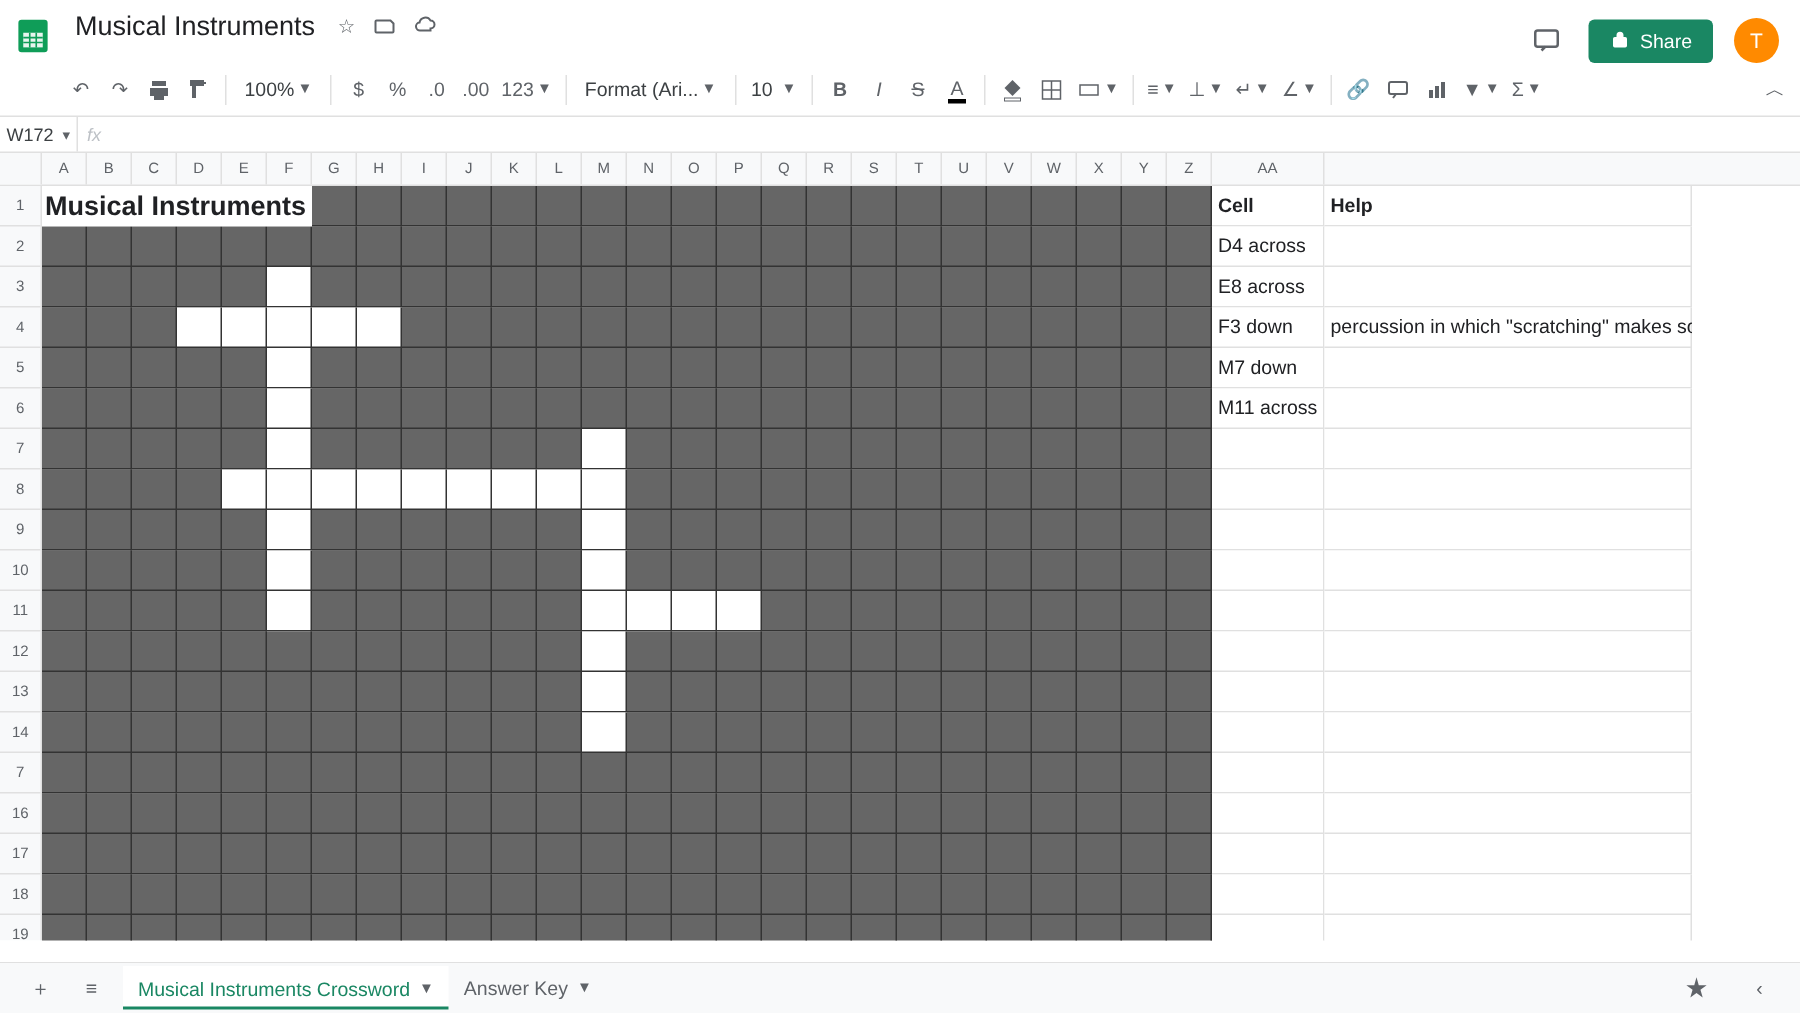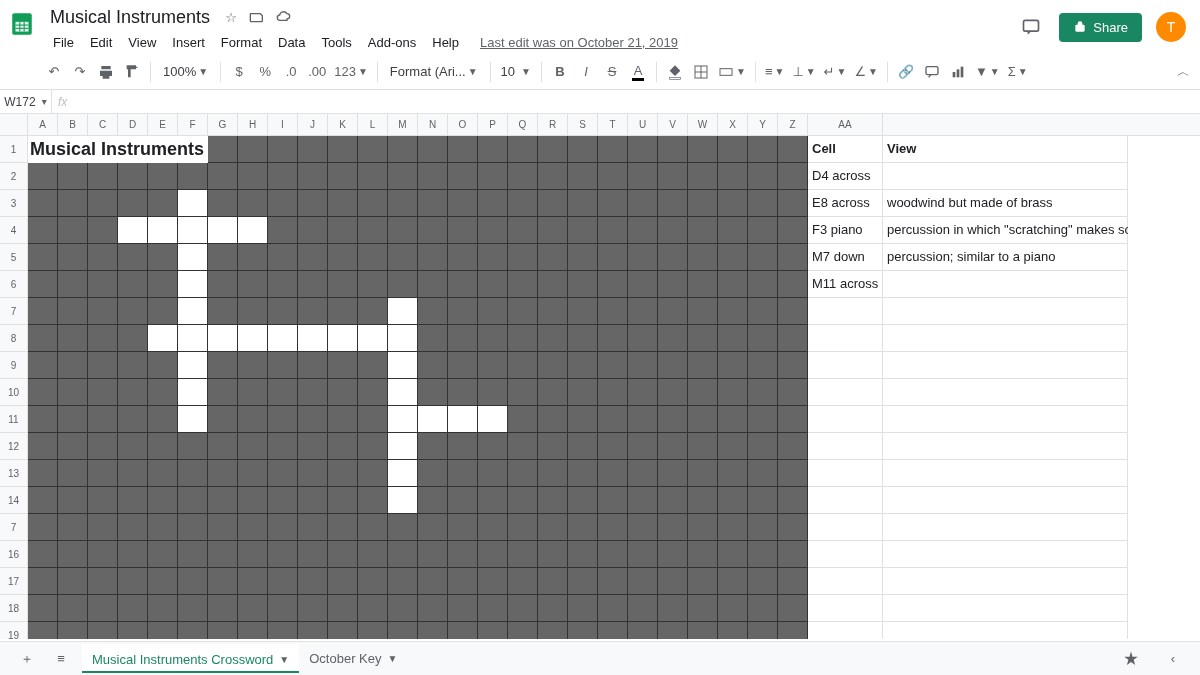--- a/index.html
+++ b/index.html
@@ -83,32 +83,20 @@
           <svg width="16" height="16" viewBox="0 0 24 24" fill="none" stroke="#5f6368" stroke-width="2">
             <path d="M3 7h14l3 3v8a1 1 0 01-1 1H3a1 1 0 01-1-1V8a1 1 0 011-1z"></path>
           </svg>
         </span>
       <span class="title-icon">
           <svg width="16" height="16" viewBox="0 0 24 24" fill="none" stroke="#5f6368" stroke-width="2">
             <path d="M18 15a4 4 0 000-8 6 6 0 00-11 2 4 4 0 001 8h10z"></path>
           </svg>
         </span>
     </div>
-    <div class="menu-row" id="menu-row">
-    <span class="menu-item">File</span>
-        <span class="menu-item">Edit</span>
-        <span class="menu-item">View</span>
-        <span class="menu-item">Insert</span>
-        <span class="menu-item">Format</span>
-        <span class="menu-item">Data</span>
-        <span class="menu-item">Tools</span>
-        <span class="menu-item">Add-ons</span>
-        <span class="menu-item">Help</span>
-        <span class="last-edit">Last edit was on October 21, 2019</span>
-      </div>
   </div>
   <div class="header-right">
     <div class="comment-btn">
         <svg width="20" height="20" viewBox="0 0 24 24" fill="none" stroke="#5f6368" stroke-width="2">
           <rect x="3" y="4" width="18" height="13" rx="2"></rect>
           <path d="M8 20l3-3"></path>
         </svg>
       </div>
     <button class="share-btn">
       <svg width="14" height="14" viewBox="0 0 24 24" fill="#fff">
@@ -805,43 +793,41 @@
         <div class="cell dark" style="left: 600px; top: 486px; width: 30px;"></div>
         <div class="cell dark" style="left: 630px; top: 486px; width: 30px;"></div>
         <div class="cell dark" style="left: 660px; top: 486px; width: 30px;"></div>
         <div class="cell dark" style="left: 690px; top: 486px; width: 30px;"></div>
         <div class="cell dark" style="left: 720px; top: 486px; width: 30px;"></div>
         <div class="cell dark" style="left: 750px; top: 486px; width: 30px;"></div>
         <div class="cell" style="left: 780px; top: 486px; width: 75px;"></div>
         <div class="cell" style="left: 855px; top: 486px; width: 245px;"></div>
         <div class="title-cell" style="width: 180px;">Musical Instruments</div>
         <div class="clue-header" style="position: absolute; left: 780px; top: 0px; width: 75px; height: 27px;">Cell</div>
-        <div class="clue-header" style="position: absolute; left: 855px; top: 0px; width: 245px; height: 27px;">View</div>
+        <div class="clue-header" style="position: absolute; left: 855px; top: 0px; width: 245px; height: 27px;">Help</div>
         <div class="clue-cell" style="position: absolute; left: 780px; top: 27px; width: 75px; height: 27px;">D4 across</div>
         <div class="clue-cell" style="position: absolute; left: 780px; top: 54px; width: 75px; height: 27px;">E8 across</div>
-        <div class="clue-cell" style="position: absolute; left: 855px; top: 54px; width: 245px; height: 27px;">woodwind but made of brass</div>
-        <div class="clue-cell" style="position: absolute; left: 780px; top: 81px; width: 75px; height: 27px;">F3 piano</div>
+        <div class="clue-cell" style="position: absolute; left: 780px; top: 81px; width: 75px; height: 27px;">F3 down</div>
         <div class="clue-cell" style="position: absolute; left: 855px; top: 81px; width: 245px; height: 27px;">percussion in which "scratching" makes sounds</div>
         <div class="clue-cell" style="position: absolute; left: 780px; top: 108px; width: 75px; height: 27px;">M7 down</div>
-        <div class="clue-cell" style="position: absolute; left: 855px; top: 108px; width: 245px; height: 27px;">percussion; similar to a piano</div>
         <div class="clue-cell" style="position: absolute; left: 780px; top: 135px; width: 94px; height: 27px;">M11 across</div>
       </div>
   </div>
 </div>
 
 <div class="tabs-bar">
   <div class="tab-btn">＋</div>
   <div class="tab-btn">≡</div>
   <div id="sheet-tabs" style="display:flex;">
       <div class="sheet-tab active">
         <span>Musical Instruments Crossword</span>
         <span class="tb-dd">▼</span>
       </div>
       <div class="sheet-tab inactive">
-        <span>October Key</span>
+        <span>Answer Key</span>
         <span class="tb-dd">▼</span>
       </div>
     </div>
   <div class="tabs-right">
     <div class="tab-btn">
         <svg width="18" height="18" viewBox="0 0 24 24" fill="#5f6368">
           <path d="M12 2l2 7h7l-5.5 4 2 7L12 16l-5.5 4 2-7L3 9h7z"></path>
         </svg>
       </div>
     <div class="tab-btn">‹</div>

